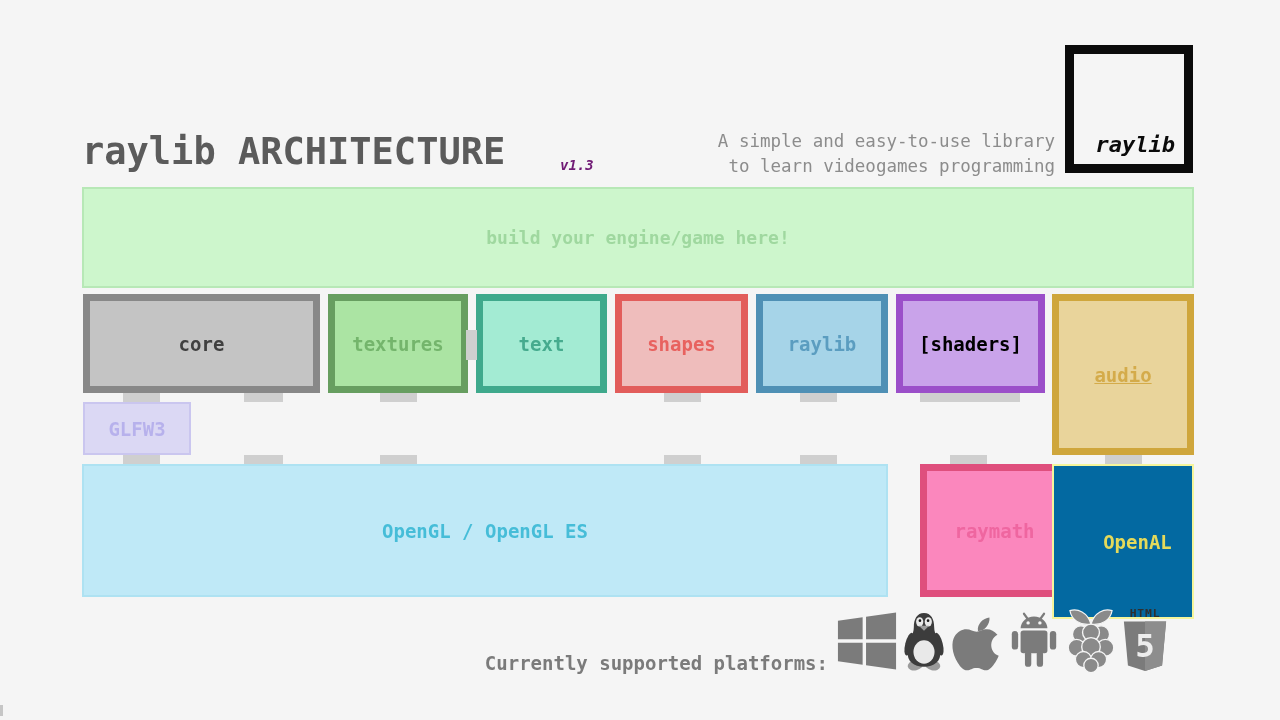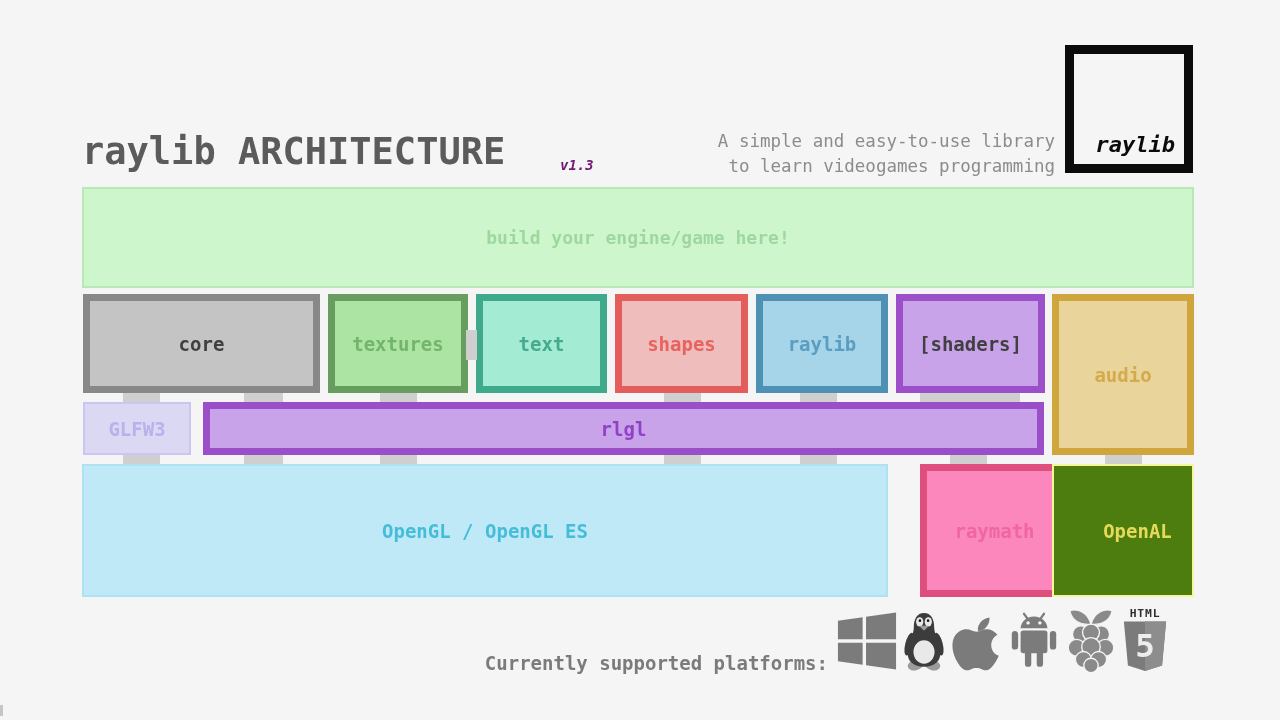--- a/index.html
+++ b/index.html
@@ -35,33 +35,33 @@
   
   .banner{left:82px;top:187px;width:1112px;height:101px;background:#cdf6cc;
     border:2px solid #b7e8b6;color:#9fd89f;font-size:18px;}
   
   .mod{top:294px;height:99px;font-size:19px;border-style:solid;border-width:7px;}
   .mod-core    {left:83px;  width:237px;border-color:#888888;background:#c4c4c4;color:#404040;justify-content:center;}
   .mod-textures{left:328px; width:140px;border-color:#679e60;background:#abe4a3;color:#74b56c;}
   .mod-text    {left:476px; width:131px;border-color:#3fa98c;background:#a3ebd3;color:#46ab8e;}
   .mod-shapes  {left:615px; width:133px;border-color:#e25d5b;background:#efbdbc;color:#e8625f;}
   .mod-models  {left:756px; width:132px;border-color:#4f90b5;background:#a6d4e8;color:#5b9dc0;}
-  .mod-shaders {left:896px; width:149px;border-color:#9b4fc9;background:#c9a3ea;color:#404040;}
-  .mod-audio   {left:1052px;width:142px;height:161px;border-color:#cfa63c;background:#e9d49b;color:#d4ab4a;}
+  .mod-shaders {left:896px; width:149px;border-color:#9b4fc9;background:#c9a3ea;color:#000000;}
+  .mod-audio   {left:1052px;width:142px;height:161px;border-color:#cfa63c;background:#e9d49b;color:#d4ab4a;text-decoration:underline;}
   
   .glfw{left:83px;top:402px;width:108px;height:53px;background:#dbd8f4;
     border:2px solid #cac6ef;color:#b7b1ec;font-size:19px;}
   .rlgl{left:203px;top:402px;width:841px;height:53px;background:#c9a3ea;
     border:7px solid #9a4ec8;color:#9240c6;font-size:19px;}
   
   .opengl {left:82px;top:464px;width:806px;height:133px;background:#bfe9f7;
     border:2px solid #aee2f2;color:#46bdd8;font-size:19px;}
   .raymath{left:896px;top:464px;width:149px;height:133px;background:#fb87bd;
     border:7px solid #df4f7d;color:#ef66a0;font-size:19px;margin-left:24px;}
-  .openal {left:1052px;top:464px;width:142px;height:133px;background:#4d7c0f;
+  .openal {left:1052px;top:464px;width:142px;height:155px;background:#0369a1;
     border:2px solid #f5f59c;color:#e5da5a;font-size:19px;padding-left:29px;}
   
   .conn{position:absolute;background:#cfcfcf;}
   
   .platforms-label{
     position:absolute;left:398px;top:629px;width:430px;text-align:right;
     font-size:19px;font-weight:bold;color:#7b7b7b;white-space:nowrap;margin-top:23px;
   }
   .platform-icons{
     position:absolute;left:836px;top:604px;height:74px;display:flex;
@@ -121,23 +121,20 @@
   <div class="conn" style="left:244px;top:455px;width:39px;height:9px;"></div>
   <div class="conn" style="left:380px;top:455px;width:37px;height:9px;"></div>
   <div class="conn" style="left:664px;top:455px;width:37px;height:9px;"></div>
   <div class="conn" style="left:800px;top:455px;width:37px;height:9px;"></div>
   <div class="conn" style="left:950px;top:455px;width:37px;height:9px;"></div>
   <div class="conn" style="left:1105px;top:455px;width:37px;height:9px;"></div>
 
   <div class="box glfw">
     <span>GLFW3</span>
   </div>
-  <div class="box rlgl">
-    <span>rlgl</span>
-  </div>
 
   <div class="box opengl">
     <span>OpenGL / OpenGL ES</span>
   </div>
   <div class="box raymath">
     <span>raymath</span>
   </div>
   <div class="box openal">
     <span>OpenAL</span>
   </div>

